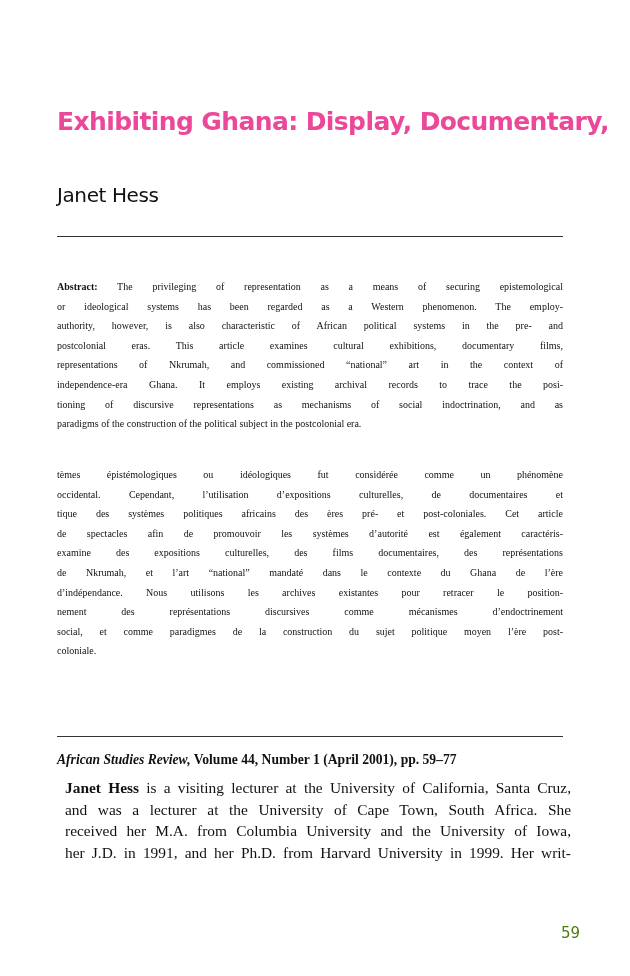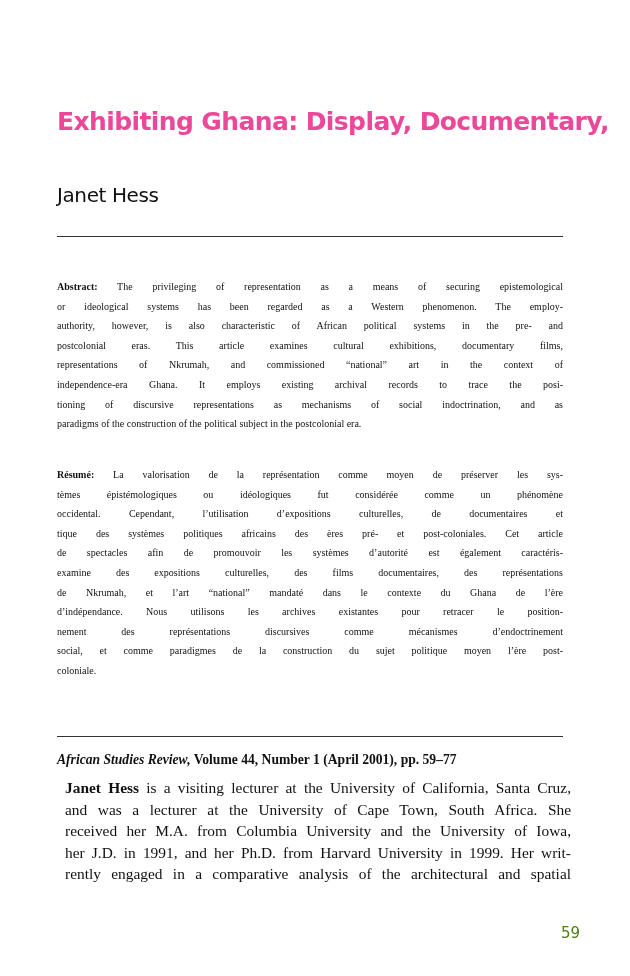--- a/index.html
+++ b/index.html
@@ -136,21 +136,20 @@
     <span class="line">or ideological systems has been regarded as a Western phenomenon. The employ-</span>
     <span class="line">authority, however, is also characteristic of African political systems in the pre- and</span>
     <span class="line">postcolonial eras. This article examines cultural exhibitions, documentary films,</span>
     <span class="line">representations of Nkrumah, and commissioned “national” art in the context of</span>
     <span class="line">independence-era Ghana. It employs existing archival records to trace the posi-</span>
     <span class="line">tioning of discursive representations as mechanisms of social indoctrination, and as</span>
     <span class="line last">paradigms of the construction of the political subject in the postcolonial era.</span>
   </div>
 
   <div class="serif resume">
-    <span class="line"><span class="label">Résumé:</span><span> La valorisation de la représentation comme moyen de préserver les sys-</span></span>
     <span class="line">tèmes épistémologiques ou idéologiques fut considérée comme un phénomène</span>
     <span class="line">occidental. Cependant, l’utilisation d’expositions culturelles, de documentaires et</span>
     <span class="line">tique des systèmes politiques africains des ères pré- et post-coloniales. Cet article</span>
     <span class="line">de spectacles afin de promouvoir les systèmes d’autorité est également caractéris-</span>
     <span class="line">examine des expositions culturelles, des films documentaires, des représentations</span>
     <span class="line">de Nkrumah, et l’art “national” mandaté dans le contexte du Ghana de l’ère</span>
     <span class="line">d’indépendance. Nous utilisons les archives existantes pour retracer le position-</span>
     <span class="line">nement des représentations discursives comme mécanismes d’endoctrinement</span>
     <span class="line">social, et comme paradigmes de la construction du sujet politique moyen l’ère post-</span>
     <span class="line last">coloniale.</span>
@@ -160,18 +159,17 @@
 
   <div class="citation">
     <span class="journal">African Studies Review,</span><span> Volume 44, Number 1 (April 2001), pp. 59–77</span>
   </div>
 
   <div class="bio">
     <span class="line"><span class="name">Janet Hess</span><span> is a visiting lecturer at the University of California, Santa Cruz,</span></span>
     <span class="line">and was a lecturer at the University of Cape Town, South Africa. She</span>
     <span class="line">received her M.A. from Columbia University and the University of Iowa,</span>
     <span class="line">her J.D. in 1991, and her Ph.D. from Harvard University in 1999. Her writ-</span>
-    <span class="line">rently engaged in a comparative analysis of the architectural and spatial</span>
   </div>
 
 </div>
 
 <div class="page-number">59</div>
 
 </body></html>

